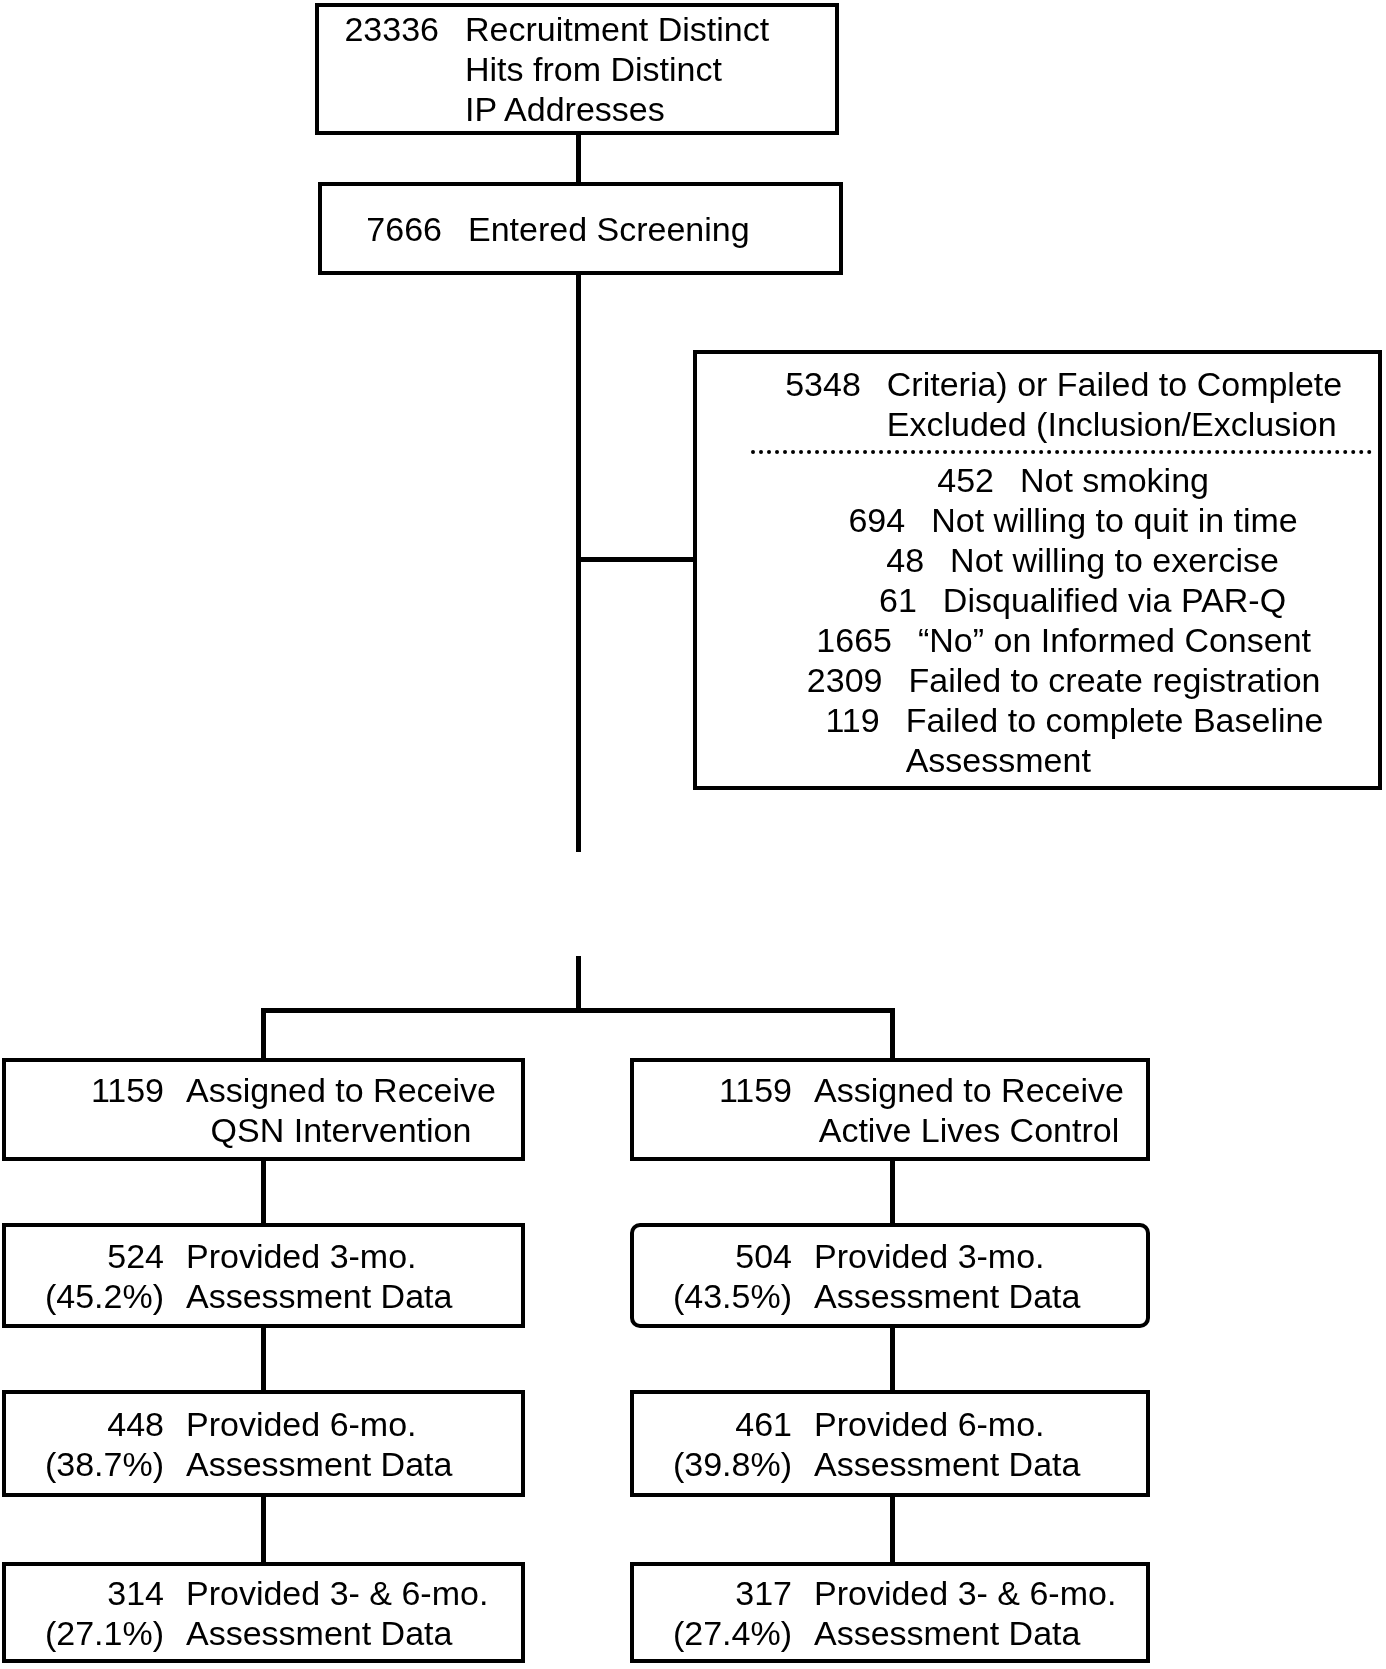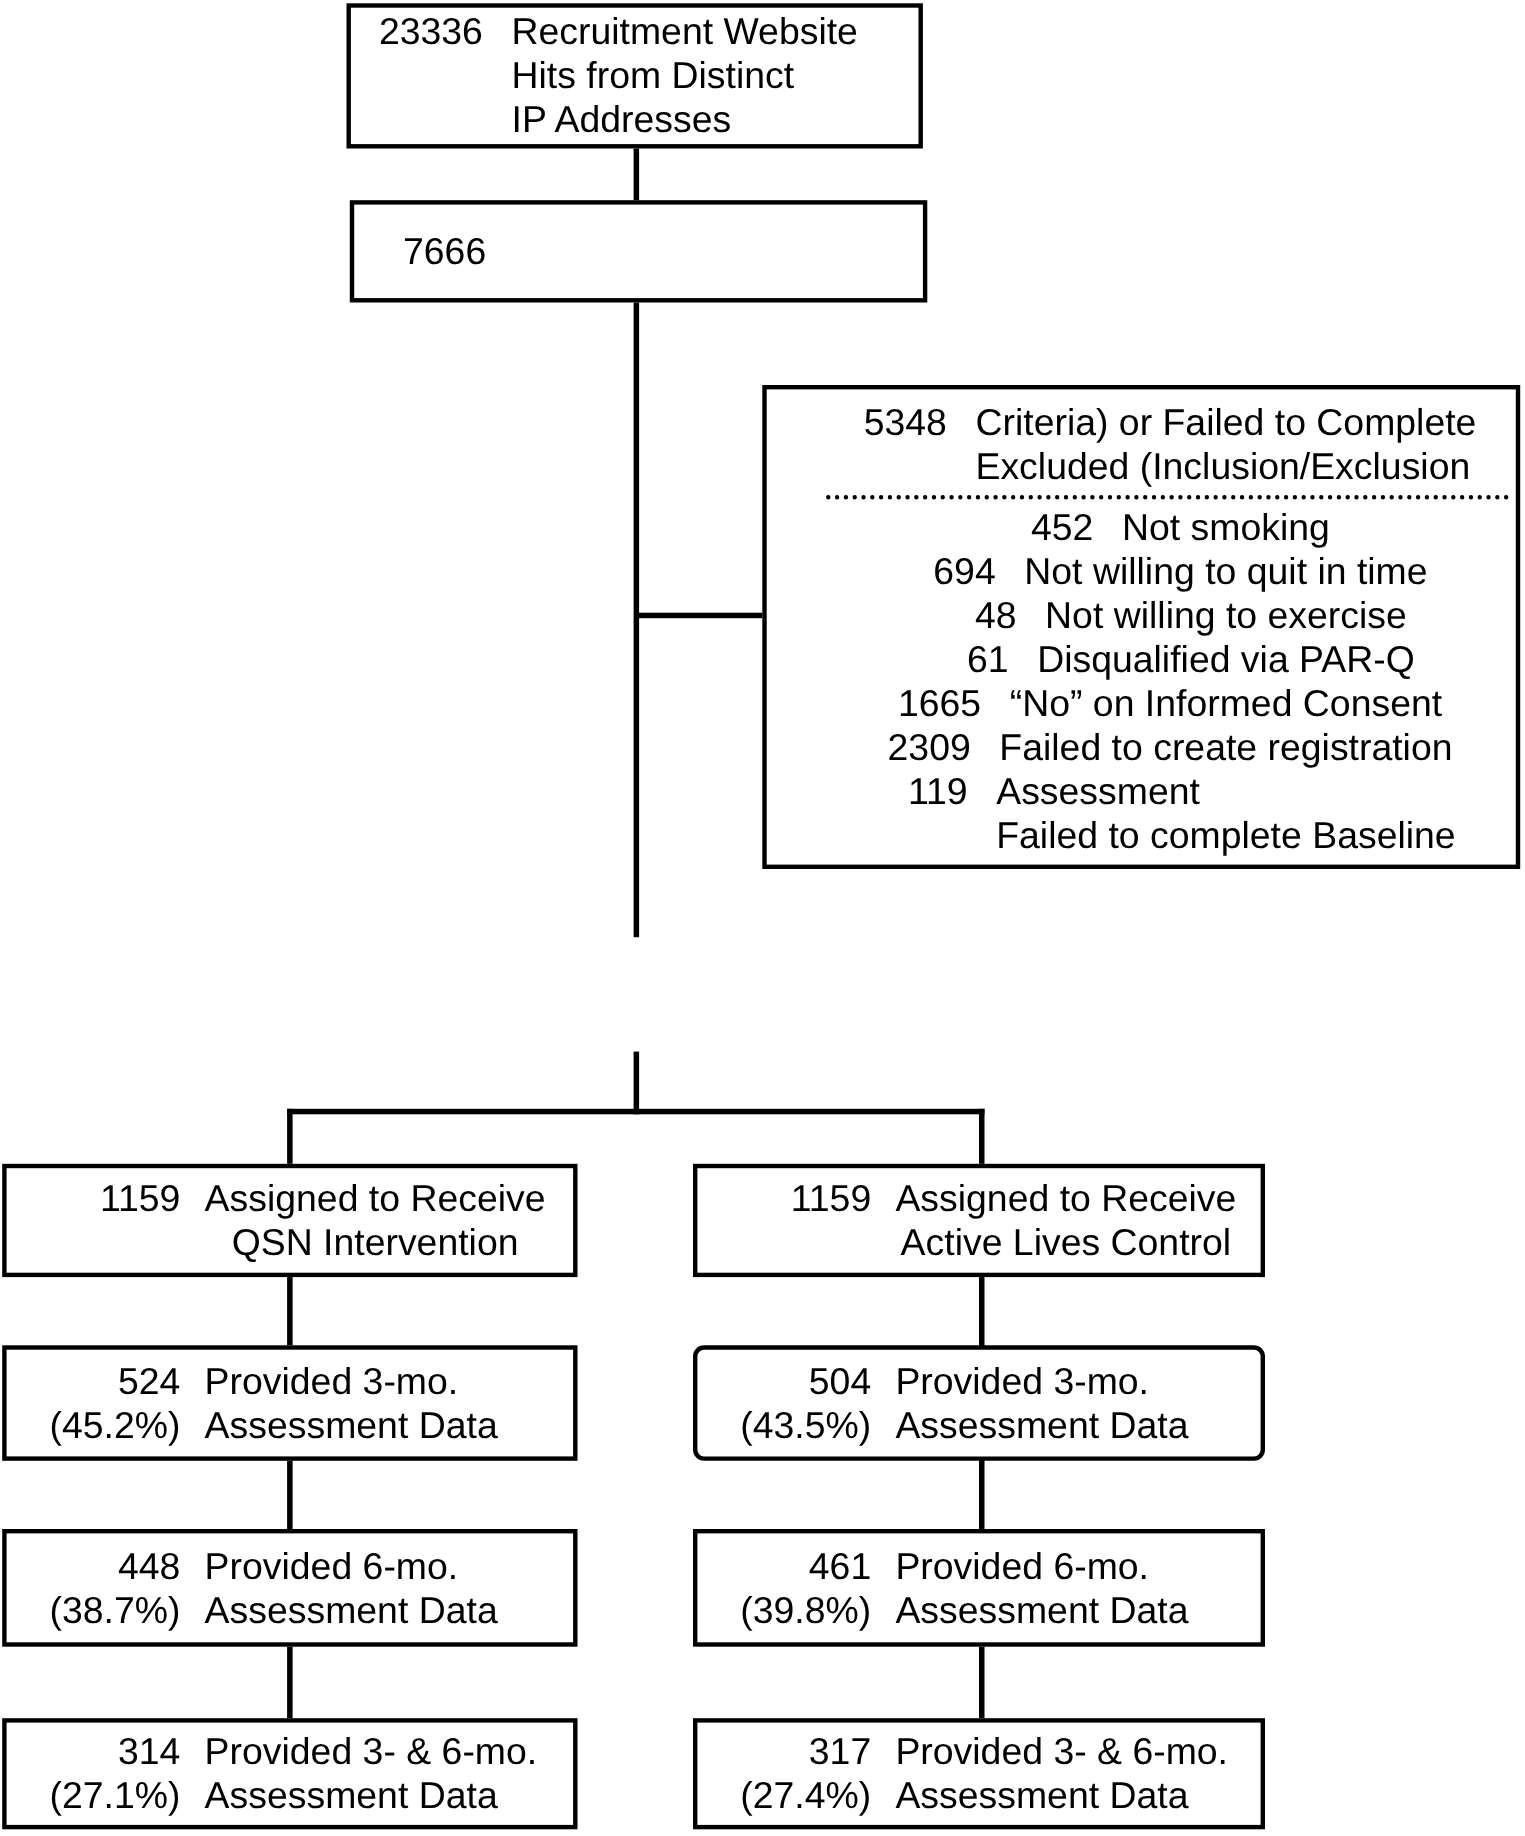--- a/index.html
+++ b/index.html
@@ -70,30 +70,31 @@
   <div class="line" style="left:890px; top:1157px; width:5px; height:70px;"></div>
   <div class="line" style="left:261px; top:1324px; width:5px; height:70px;"></div>
   <div class="line" style="left:890px; top:1324px; width:5px; height:70px;"></div>
   <div class="line" style="left:261px; top:1493px; width:5px; height:73px;"></div>
   <div class="line" style="left:890px; top:1493px; width:5px; height:73px;"></div>
 
   <div class="node vcenter" style="left:315px; top:3px; width:524px; height:132px;">
     <div class="row">
       <span class="num col-a">23336</span>
       <span class="lbl">
-        <span class="blk">Recruitment Website</span>
+        <span class="blk">Recruitment Distinct</span>
         <span class="blk">Hits from Distinct</span>
         <span class="blk">IP Addresses</span>
       </span>
     </div>
   </div>
 
   <div class="node vcenter" style="left:318px; top:182px; width:525px; height:93px;">
     <div class="row">
       <span class="num col-a">7666</span>
+      <span class="lbl">Entered Screening</span>
     </div>
   </div>
 
   <div class="node" style="left:693px; top:350px; width:689px; height:440px;">
     <div class="excl-inner">
       <div class="row">
         <span class="num col-b">5348</span>
         <span class="lbl">
           <span class="blk">Criteria) or Failed to Complete</span>
           <span class="blk">Excluded (Inclusion/Exclusion</span>
@@ -120,22 +121,22 @@
         <span class="num col-b">1665</span>
         <span class="lbl">“No” on Informed Consent</span>
       </div>
       <div class="row">
         <span class="num col-b">2309</span>
         <span class="lbl">Failed to create registration</span>
       </div>
       <div class="row">
         <span class="num col-b">119</span>
         <span class="lbl">
+          <span class="blk">Failed to complete Baseline</span>
           <span class="blk">Assessment</span>
-          <span class="blk">Failed to complete Baseline</span>
         </span>
       </div>
     </div>
   </div>
 
 
   <div class="node vcenter" style="left:2px; top:1058px; width:523px; height:103px;">
     <div class="row">
       <span class="num col-c">1159</span>
       <span class="lbl">

